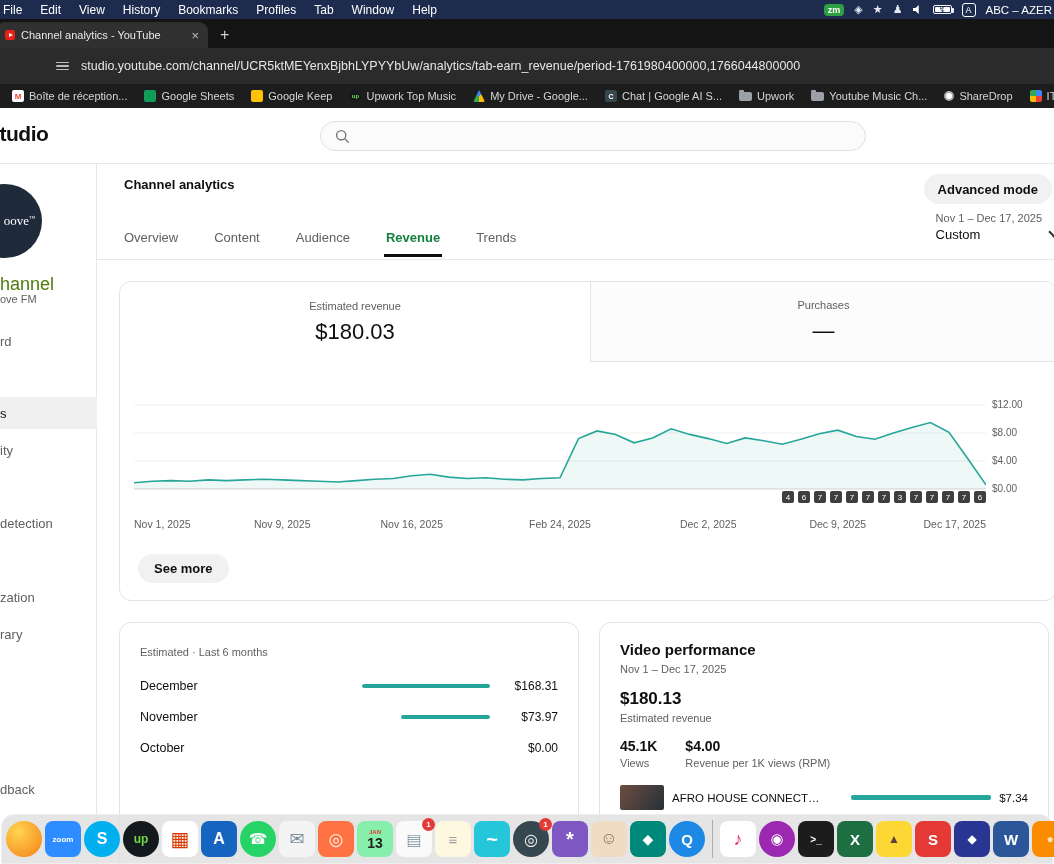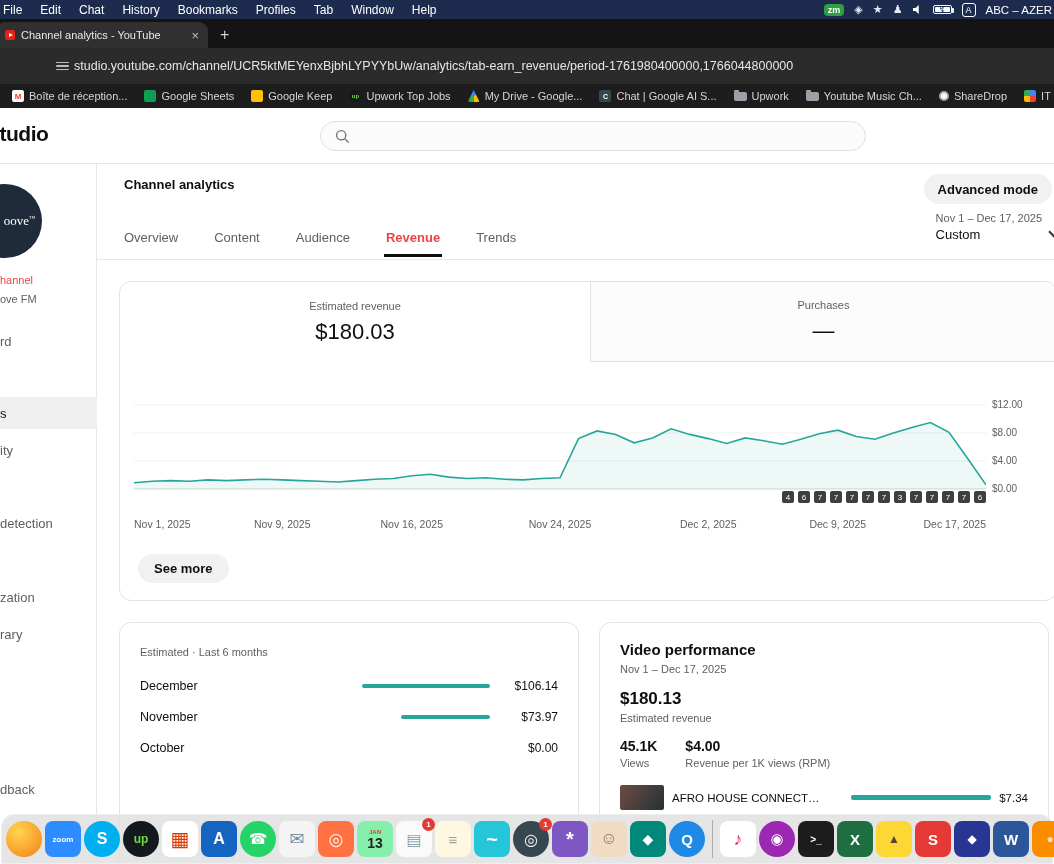--- a/index.html
+++ b/index.html
@@ -34,21 +34,21 @@
          display:flex; align-items:center; gap:6px; padding:0 9px; color:#e8e8e8; font-size:11px; }
   .tab .fav { width:10px; height:10px; border-radius:2px; background:#e62117; flex:0 0 10px; position:relative; }
   .tab .fav::after { content:""; position:absolute; left:3.5px; top:2.5px;
          border-left:4px solid #fff; border-top:2.5px solid transparent; border-bottom:2.5px solid transparent; }
   .tab .ttl { white-space:nowrap; overflow:hidden; text-overflow:ellipsis; flex:1; }
   .tab .close { color:#bdbdbd; font-size:13px; }
   .newtab { color:#cfcfcf; font-size:16px; margin:0 0 4px 12px; }
 
   
   .urlbar { position:absolute; top:48px; left:0; right:0; height:36px; background:#2b2b2b;
-            display:flex; align-items:center; gap:5px; padding-left:56px; z-index:30; }
+            display:flex; align-items:center; gap:12px; padding-left:56px; z-index:30; }
   .tune { display:flex; flex-direction:column; gap:2px; }
   .tune i { display:block; width:13px; height:1.5px; background:#bdbdbd; border-radius:1px; }
   .url { color:#e6e6e6; font-size:12.5px; white-space:nowrap; overflow:hidden; }
 
   
   .bookmarksbar { position:absolute; top:84px; left:0; right:0; height:24px; background:#1d1d1d;
                   display:flex; align-items:center; gap:17px; padding:0 12px; z-index:30; overflow:hidden; }
   .bm { display:flex; align-items:center; gap:5px; color:#d6d6d6; font-size:11px; white-space:nowrap; }
   .bmi { width:12px; height:12px; border-radius:2px; flex:0 0 12px; display:flex; align-items:center;
          justify-content:center; font-weight:bold; font-size:7px; }
@@ -77,41 +77,41 @@
   .searchbox input::placeholder { color:#8c8c8c; }
 
   
   .sidebar { position:absolute; top:164px; left:0; bottom:0; width:97px; background:#fff;
              border-right:1px solid #e7e7e7; z-index:4; }
   .avatar { position:absolute; left:-32px; top:20px; width:74px; height:74px; border-radius:50%;
             background:#1f2a3a; color:#fff; }
   .avatar .t { position:absolute; right:7px; top:29px; font-size:13px;
                font-family:"Liberation Serif","DejaVu Serif",serif; }
   .avatar sup { font-size:6px; }
-  .ch-cap { position:absolute; left:0; top:110px; font-size:11px; color:#ef4444; }
+  .ch-cap { position:absolute; left:0; top:110px; font-size:18px; color:#4d7c0f; }
   .ch-name { position:absolute; left:0; top:129px; font-size:11px; color:#606060; }
   .snav { position:absolute; left:0; width:97px; height:32px; display:flex; align-items:center;
           font-size:13px; color:#606060; }
   .snav.sel { background:#f0f0f0; color:#0f0f0f; }
   .snav.p0{top:161px} .snav.p1{top:233px} .snav.p2{top:270px} .snav.p3{top:343px}
   .snav.p4{top:417px} .snav.p5{top:454px} .snav.p6{top:609px}
 
   
   .page { position:absolute; left:97px; top:164px; right:0; bottom:0; background:#fff; }
   .page-title { position:absolute; left:27px; top:13px; font-size:13px; font-weight:bold; }
   .adv-btn { position:absolute; right:2px; top:10px; height:30px; border-radius:16px; background:#f1f1f1;
              display:flex; align-items:center; padding:0 14px; font-size:13px; font-weight:bold; }
   .daterange { position:absolute; right:12px; top:48px; }
   .daterange .r { font-size:11px; color:#606060; }
   .daterange .c { font-size:13px; color:#0f0f0f; margin-top:3px; }
   .chev { position:absolute; right:-4px; top:64px; width:8px; height:8px;
           border-right:2px solid #333; border-bottom:2px solid #333; transform:rotate(45deg); }
   .tabs { position:absolute; left:27px; top:66px; display:flex; gap:36px; font-size:13px; color:#606060; }
   .tabs .t { padding-bottom:12px; position:relative; }
-  .tabs .t.active { color:#ef4444; font-weight:bold; }
+  .tabs .t.active { color:#15803d; font-weight:bold; }
   .tabs .t.active::after { content:""; position:absolute; left:-2px; right:-2px; bottom:0; height:3px; background:#0f0f0f; }
   .tabs-divider { position:absolute; left:0; right:0; top:95px; height:1px; background:#e7e7e7; }
 
   
   .chart-card { position:absolute; left:22px; top:117px; width:938px; height:320px; background:#fff;
                 border:1px solid #e3e3e3; border-radius:12px; overflow:hidden; }
   .metric-tabs { display:flex; height:80px; }
   .mt { flex:0 0 470px; display:flex; flex-direction:column; align-items:center; justify-content:center; gap:7px; }
   .mt .lbl { font-size:11px; color:#606060; }
   .mt .val { font-size:22px; color:#0f0f0f; }
@@ -168,21 +168,21 @@
             display:flex; align-items:center; justify-content:center; }
   .ddivider { width:1px; height:38px; flex:0 0 1px; background:rgba(0,0,0,0.25); margin:0 4px; }
 </style>
 </head>
 <body>
 
 <div class="menubar">
   <div class="menus">
       <span>File</span>
       <span>Edit</span>
-      <span>Chat</span>
+      <span>View</span>
       <span>History</span>
       <span>Bookmarks</span>
       <span>Profiles</span>
       <span>Tab</span>
       <span>Window</span>
       <span>Help</span>
     </div>
   <div class="m-right">
     <span class="zm-badge">zm</span>
     <span style="display:flex;gap:10px;align-items:center;">
@@ -226,21 +226,21 @@
     <div class="bm">
       <span class="bmi sheets"></span>
       <span class="bml">Google Sheets</span>
     </div>
     <div class="bm">
       <span class="bmi keep"></span>
       <span class="bml">Google Keep</span>
     </div>
     <div class="bm">
       <span class="bmi upwork">up</span>
-      <span class="bml">Upwork Top Jobs</span>
+      <span class="bml">Upwork Top Music</span>
     </div>
     <div class="bm">
       <span class="bmi drive"></span>
       <span class="bml">My Drive - Google...</span>
     </div>
     <div class="bm">
       <span class="bmi chat">C</span>
       <span class="bml">Chat | Google AI S...</span>
     </div>
     <div class="bm">
@@ -341,21 +341,21 @@
     <div class="ylabels">
         <span style="top: 117px;">$12.00</span>
         <span style="top: 145px;">$8.00</span>
         <span style="top: 173px;">$4.00</span>
         <span style="top: 201px;">$0.00</span>
       </div>
     <div class="xlabels">
         <span style="left: 14px;">Nov 1, 2025</span>
         <span style="left: 162.248px; transform: translateX(-50%);">Nov 9, 2025</span>
         <span style="left: 291.752px; transform: translateX(-50%);">Nov 16, 2025</span>
-        <span style="left: 440px; transform: translateX(-50%);">Nov 24, 2025</span>
+        <span style="left: 440px; transform: translateX(-50%);">Feb 24, 2025</span>
         <span style="left: 588.248px; transform: translateX(-50%);">Dec 2, 2025</span>
         <span style="left: 717.752px; transform: translateX(-50%);">Dec 9, 2025</span>
         <span style="left: 866px; transform: translateX(-100%);">Dec 17, 2025</span>
       </div>
     <div class="badges">
         <span class="badge">4</span>
         <span class="badge">6</span>
         <span class="badge">7</span>
         <span class="badge">7</span>
         <span class="badge">7</span>
@@ -372,21 +372,21 @@
   </div>
 
   <div class="card earn">
     <div class="sub">Estimated · Last 6 months</div>
     <div class="earn-rows">
         <div class="erow">
           <span class="lbl">December</span>
           <span class="barbox">
             <span class="bar" style="width: 128px;"></span>
           </span>
-          <span class="val">$106.14</span>
+          <span class="val">$168.31</span>
         </div>
         <div class="erow">
           <span class="lbl">November</span>
           <span class="barbox">
             <span class="bar" style="width: 89px;"></span>
           </span>
           <span class="val">$73.97</span>
         </div>
         <div class="erow">
           <span class="lbl">October</span>

